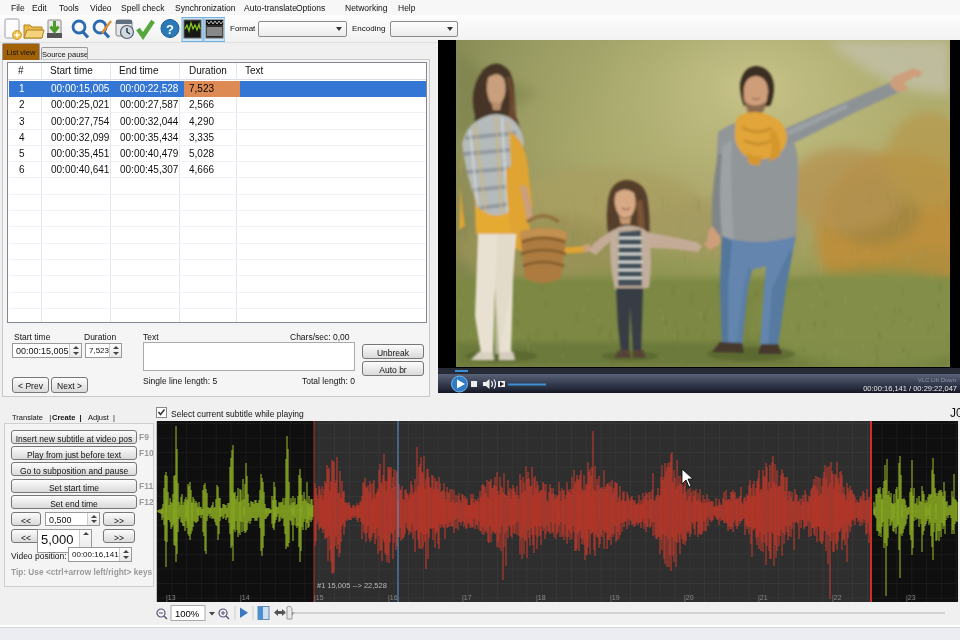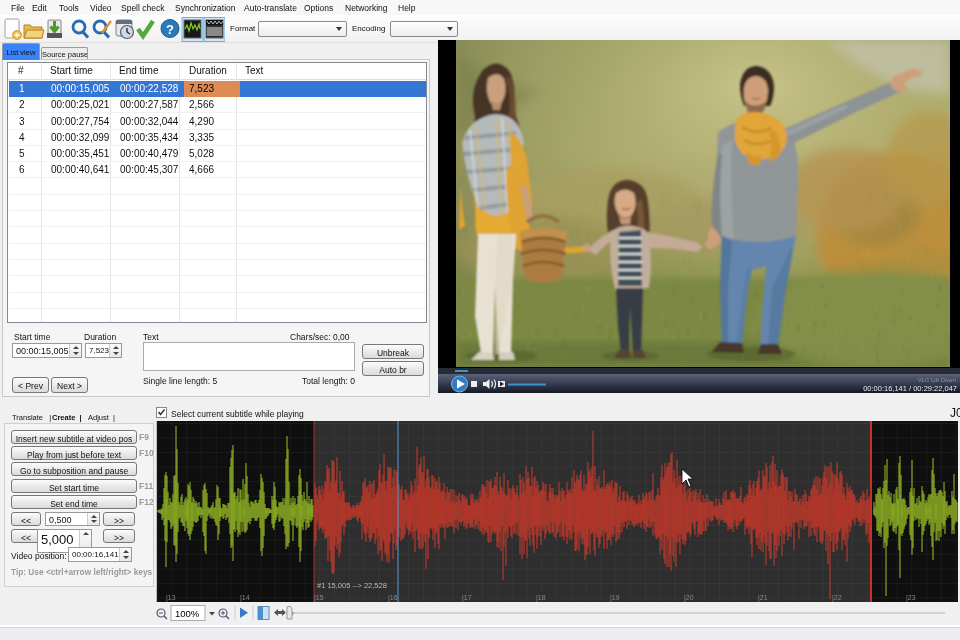--- a/index.html
+++ b/index.html
@@ -3,21 +3,21 @@
 <style>
 * { margin:0; padding:0; box-sizing:border-box; }
 html,body { width:960px; height:640px; overflow:hidden; }
 body { font-family:"Liberation Sans",sans-serif; background:#f0f0f0; position:relative; font-size:11px; color:#111; }
 .menubar { position:absolute; left:0; top:0; width:960px; height:15px; background:#f7f7f7; font-size:8.5px; }
 .menubar span { position:absolute; top:3px; white-space:nowrap; }
 .toolbar { position:absolute; left:0; top:15px; width:960px; height:28px; background:linear-gradient(#fdfdfd,#f1f1f1); border-bottom:1px solid #e0e0e0; }
 .combo { position:absolute; height:15px; background:linear-gradient(#fefefe,#ececec); border:1px solid #8a8a8a; border-radius:2px; font-size:8px; padding:14px 4px 0; color:#111; white-space:nowrap; overflow:hidden; }
 .combo .arr { position:absolute; right:4px; top:5px; width:0; height:0; border-left:3px solid transparent; border-right:3px solid transparent; border-top:4px solid #333; }
 .tab { position:absolute; border:1px solid #9a9a9a; border-bottom:none; background:#ececec; font-size:7.5px; text-align:center; border-radius:2px 2px 0 0; white-space:nowrap; overflow:hidden; }
-.tab.active { background:#3b82f6; z-index:3; }
+.tab.active { background:#a16207; z-index:3; }
 .lpanel { position:absolute; left:2px; top:59px; width:428px; height:338px; background:#f5f5f5; border:1px solid #c8c8c8; }
 .tablebox { position:absolute; left:7px; top:62px; width:420px; height:261px; background:#fff; border:1px solid #828790; }
 .thead { position:absolute; left:0; top:0; width:418px; height:17px; background:#fff; border-bottom:1px solid #d8dde4; font-size:10px; }
 .thead div { position:absolute; top:2px; white-space:nowrap; }
 .vline { position:absolute; top:0; width:1px; background:#e2e7ee; }
 .trow { position:absolute; left:1px; width:417px; height:16px; font-size:10px; border-bottom:1px solid #eef1f5; }
 .trow div { position:absolute; top:1.5px; white-space:nowrap; }
 .trow.sel { background:#3476d4; color:#fff; border-bottom-color:#3476d4; }
 .trow .dur { background:#dd8a55; color:#000; left:175px; width:56px; top:0; height:16px; padding:1.5px 0 0 5px; }
 .btn { position:absolute; background:linear-gradient(#fcfcfc,#e9e9e9 55%,#dadada); border:1px solid #777; border-radius:3px; font-size:8.5px; text-align:center; color:#111; }
@@ -33,21 +33,21 @@
 </style></head>
 <body>
 <div class="menubar">
  <span style="left:11px">File</span>
     <span style="left:32px">Edit</span>
     <span style="left:59px">Tools</span>
  <span style="left:90px">Video</span>
     <span style="left:121px">Spell check</span>
     <span style="left:175px">Synchronization</span>
  <span style="left:244px">Auto-translate</span>
-    <span style="left:304px">Options</span>
+    <span style="left:296px">Options</span>
     <span style="left:345px">Networking</span>
  <span style="left:398px">Help</span>
 </div>
 <div class="toolbar">
 <svg style="position:absolute;left:3px;top:2px" width="222" height="26" viewBox="0 0 222 26">
  <rect x="2" y="2" width="14" height="19" rx="1.5" fill="#fdfdfd" stroke="#9aa0a8"></rect>
  <circle cx="14" cy="18" r="4.5" fill="#f0c040" stroke="#c89020" stroke-width="0.8"></circle>
  <path d="M14 15.5V20.5 M11.5 18H16.5" stroke="#fff" stroke-width="1.3"></path>
  <path d="M21 8 L21 21 L39 21 L39 10 L29 10 L27 8Z" fill="#e8b84a" stroke="#b08420"></path>
  <path d="M21 21 L24 13 L41 13 L39 21Z" fill="#f4d27c" stroke="#b08420"></path>

